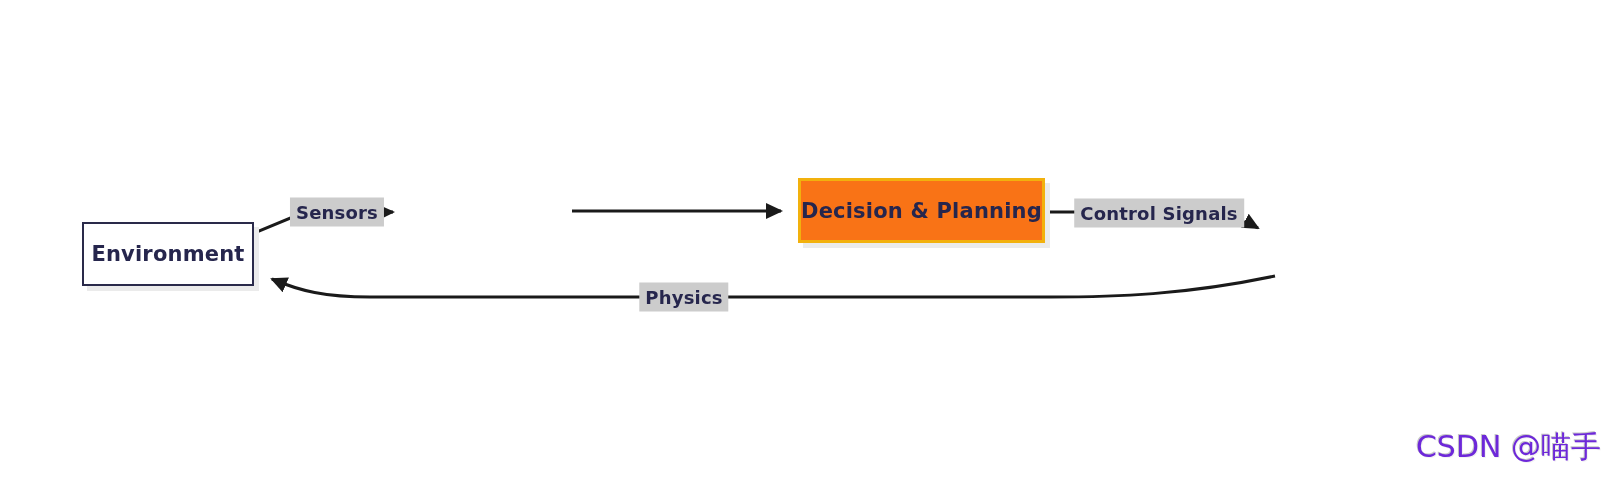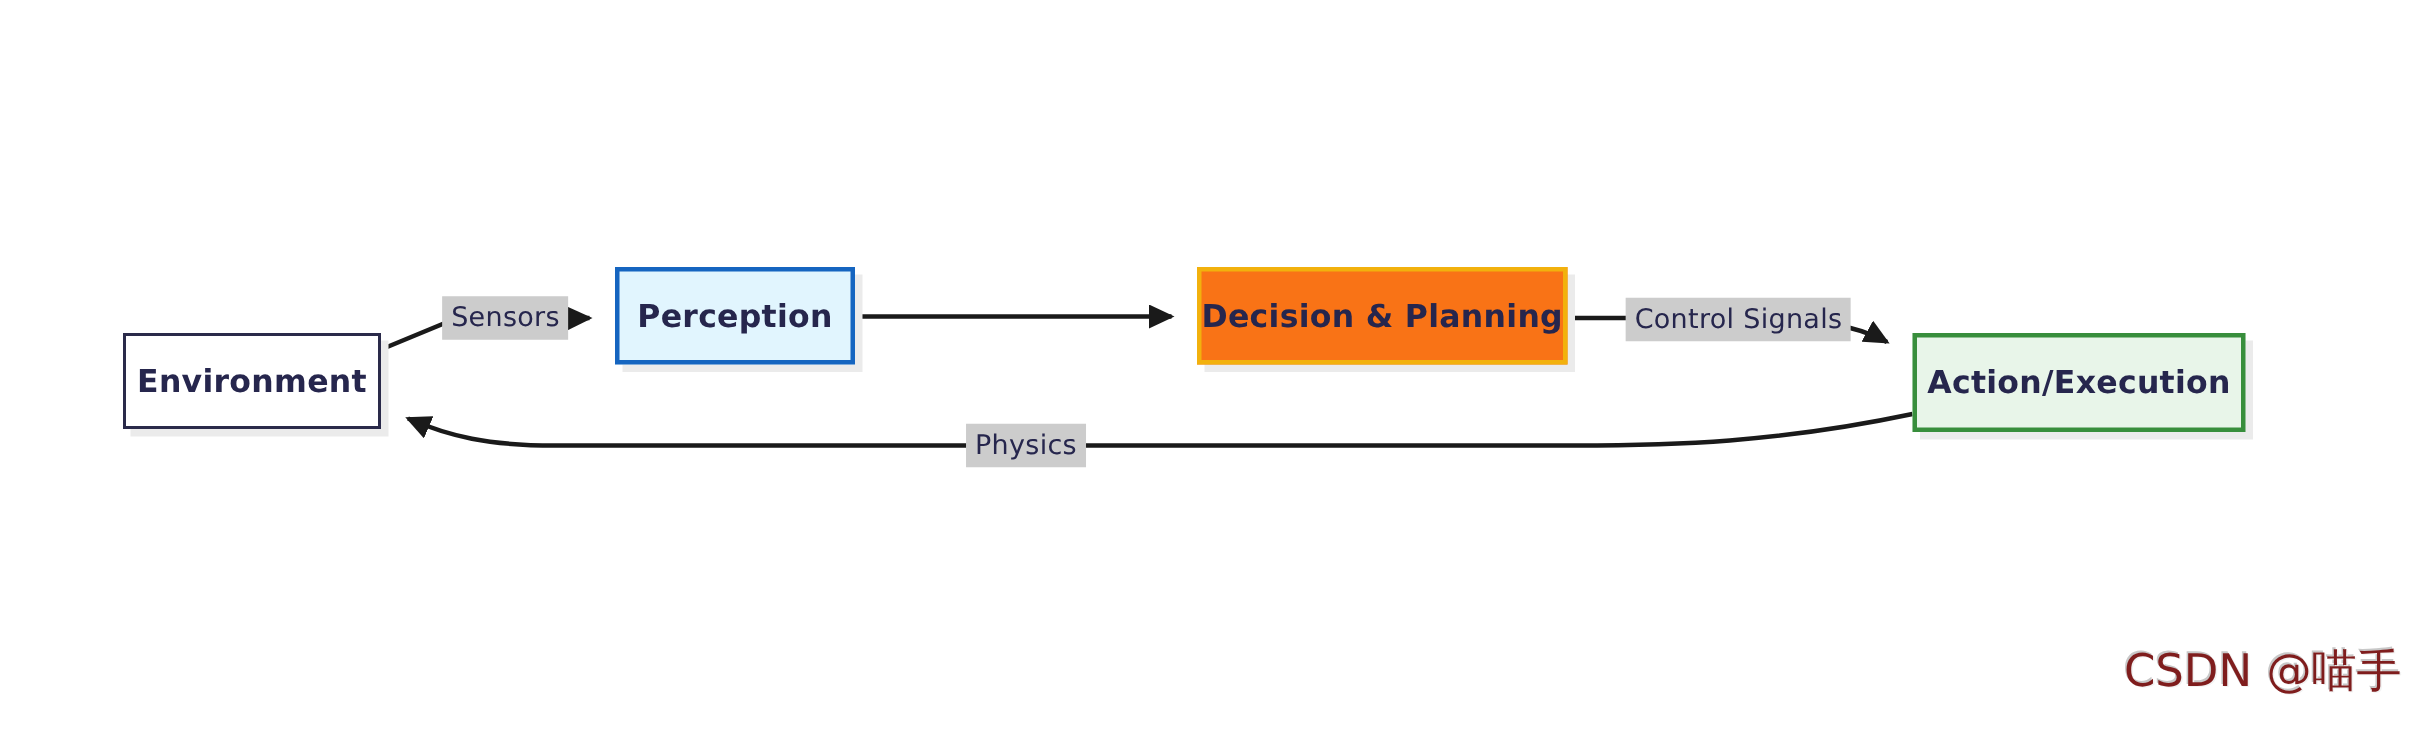--- a/index.html
+++ b/index.html
@@ -54,36 +54,36 @@
     left: 1275px; top: 222px; width: 222px; height: 66px;
     background: #e8f5e9;
     border: 3px solid #388e3c;
   }
   .edge-label {
     position: absolute;
     transform: translate(-50%, -50%);
     background: #cccccc;
     color: #26264d;
     font-size: 18px;
-    font-weight: 400;
+    font-weight: 700;
     padding: 4px 6px;
     white-space: nowrap;
     z-index: 3;
     letter-spacing: 0.2px;
   }
   .edge-label-sensors  { left: 337px;  top: 212px; }
   .edge-label-state    { left: 684px;  top: 213px; }
   .edge-label-control  { left: 1159px; top: 213px; text-align: center; }
   .edge-label-physics  { left: 684px;  top: 297px; }
   .watermark {
     position: absolute;
     right: 12px;
     bottom: 22px;
     font-size: 30px;
-    color: #7f1d1d;
+    color: #6d28d9;
     text-shadow: 1px 1px 0 #f2f2f2, -1px -1px 0 #c8c8c8;
     z-index: 1;
     white-space: nowrap;
   }
 </style>
 </head>
 <body>
 
 <div id="canvas">
 
@@ -100,31 +100,25 @@
 
     <path d="M 1046 212 L 1160 212 C 1210 212 1238 217 1258 228" fill="none" stroke="#1a1a1a" stroke-width="3" marker-end="url(#arrowhead)"></path>
 
     <path d="M 1275 276 C 1185 295 1115 297 1050 297 L 370 297 C 325 297 300 291 272 279" fill="none" stroke="#1a1a1a" stroke-width="3" marker-end="url(#arrowhead)"></path>
   </svg>
 
   <div class="node node-environment">
     <span>Environment</span>
   </div>
 
-  <div class="node node-perception">
-    <span>Perception</span>
-  </div>
 
   <div class="node node-decision">
     <span>Decision &amp; Planning</span>
   </div>
 
-  <div class="node node-action">
-    <span>Action/Execution</span>
-  </div>
 
   <div class="edge-label edge-label-sensors">Sensors</div>
 
 
   <div class="edge-label edge-label-control">Control Signals</div>
 
   <div class="edge-label edge-label-physics">Physics</div>
 
   <div class="watermark">CSDN @喵手</div>
 

